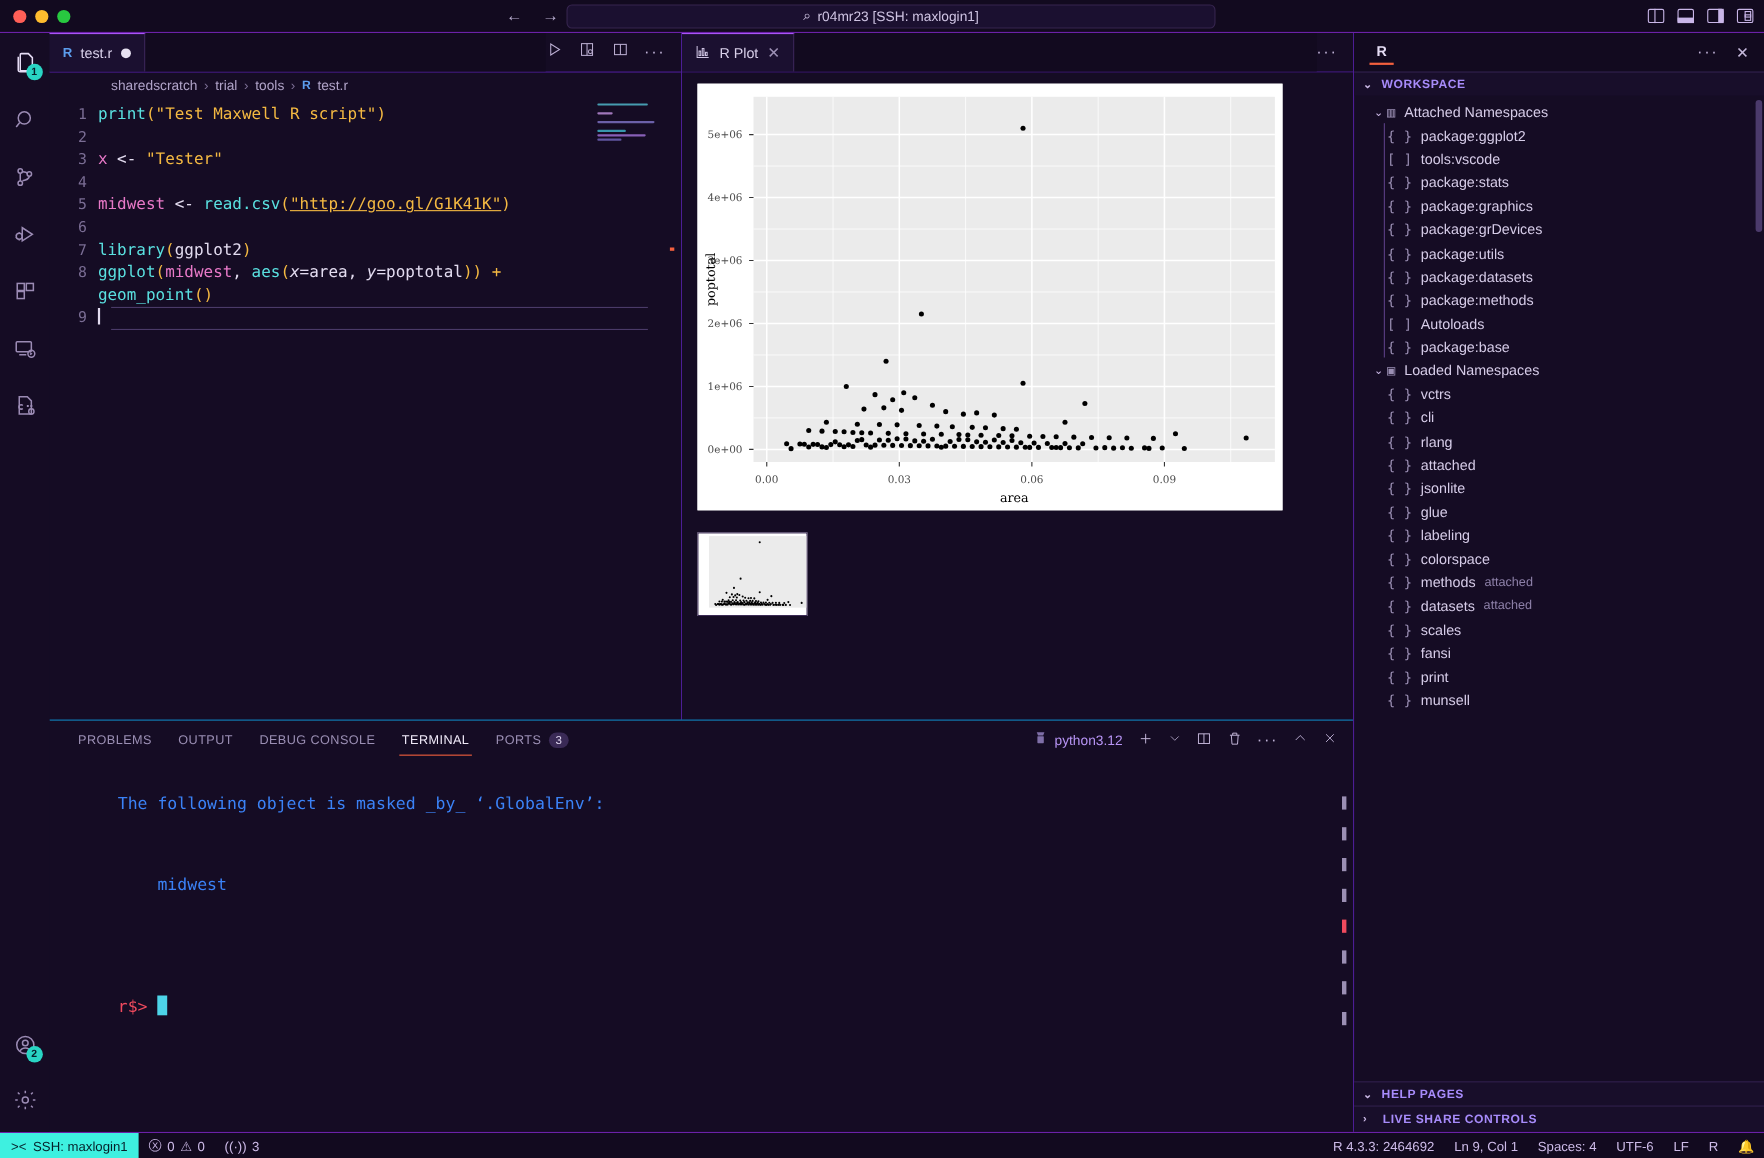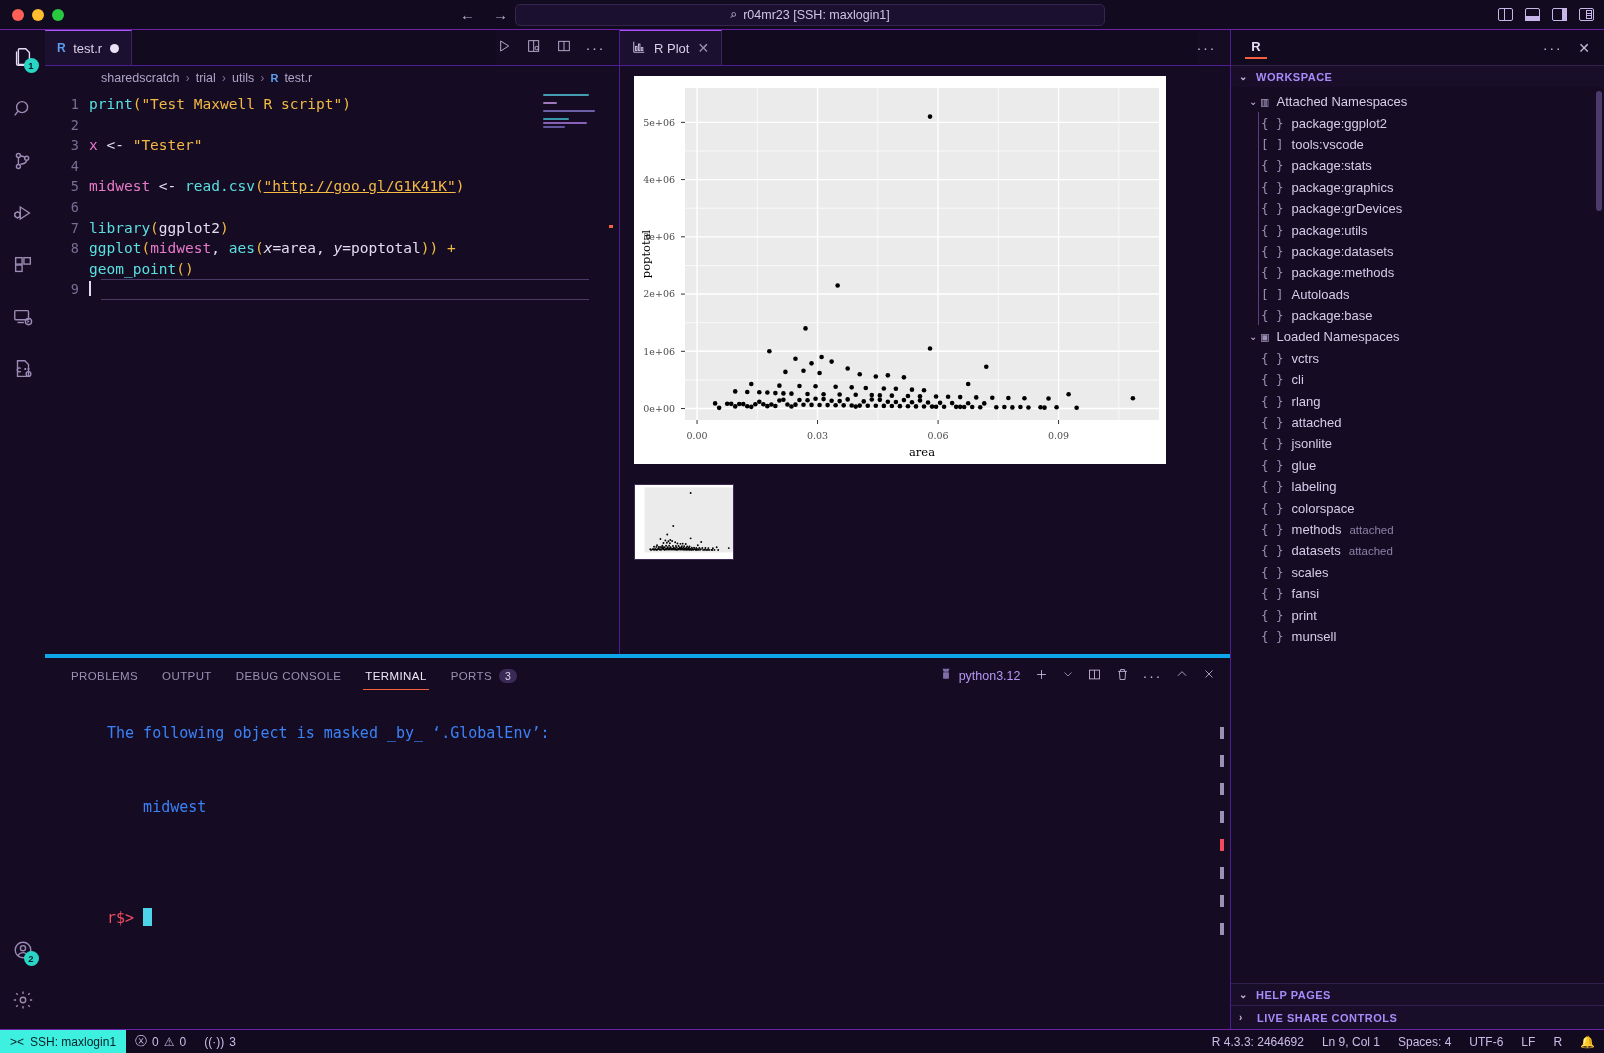--- a/index.html
+++ b/index.html
@@ -112,21 +112,21 @@
   .mmline { height: 2px; margin-bottom: 2px; border-radius: 1px; }
   .escroll { position:absolute; right:6px; top:135px; width:4px; height:3px; background:#f4603e; }
 
   
   .plotbody { flex: 1 1 auto; background: #150c24; position: relative; overflow: hidden; padding: 10px 14px; }
   .plotcard { width: 532px; height: 388px; background: #fff; position: relative; }
   .thumbstrip { margin-top: 20px; }
   .thumb { width: 100px; height: 76px; background: #fff; border: 1px solid #3b2a55; position: relative; overflow: hidden; }
 
   
-  .panel { flex: 0 0 375px; display: flex; flex-direction: column; background: #150c24; border-top: 4px solid #0ea5e9; }
+  .panel { flex: 0 0 375px; display: flex; flex-direction: column; background: #150c24; border-top: 1px solid #0ea5e9; }
   .panelhead { height: 35px; flex: 0 0 35px; display: flex; align-items: center; padding: 0 14px; gap: 0; }
   .ptab { font-size: 11.5px; letter-spacing: .4px; color: #9b8fb4; padding: 0 12px; height: 35px; display: flex; align-items: center; cursor: pointer; position: relative; }
   .ptab.active { color: #efe9f8; }
   .ptab.active::after { content:""; position: absolute; left: 10px; right: 10px; bottom: 3px; height: 1.5px; background: #f4603e; }
   .pbadge { margin-left: 7px; background: #3a2a56; color: #ded4ee; border-radius: 9px; font-size: 10.5px; padding: 1px 6px; }
   .panelactions { margin-left: auto; display: flex; align-items: center; gap: 13px; color: #c6b9dc; font-size: 13px; }
   .panelactions svg { stroke: #c6b9dc; fill: none; stroke-width: 1.4; }
   .termname { color: #b794f4; font-size: 12.5px; display: flex; align-items: center; gap: 6px; }
   .termbody { flex: 1 1 auto; position: relative; overflow: hidden; padding: 22px 0 0 62px; }
   .tline { font-family: "DejaVu Sans Mono", monospace; font-size: 15px; line-height: 37px; white-space: pre; }
@@ -307,21 +307,21 @@
               </span>
               <span class="dots3">···</span>
             </div>
           </div>
 
           <div class="breadcrumb">
             <span>sharedscratch</span>
             <span class="sep">›</span>
             <span>trial</span>
             <span class="sep">›</span>
-            <span>utils</span>
+            <span>tools</span>
             <span class="sep">›</span>
             <span class="rsym">R</span>
             <span>test.r</span>
           </div>
 
           <div class="codearea">
             <div class="minimap">
               <div class="mmline" style="width:46px;background:#4fb6c9;"></div>
               <div class="mmline" style="width:0;"></div>
               <div class="mmline" style="width:14px;background:#b98ad6;"></div>

